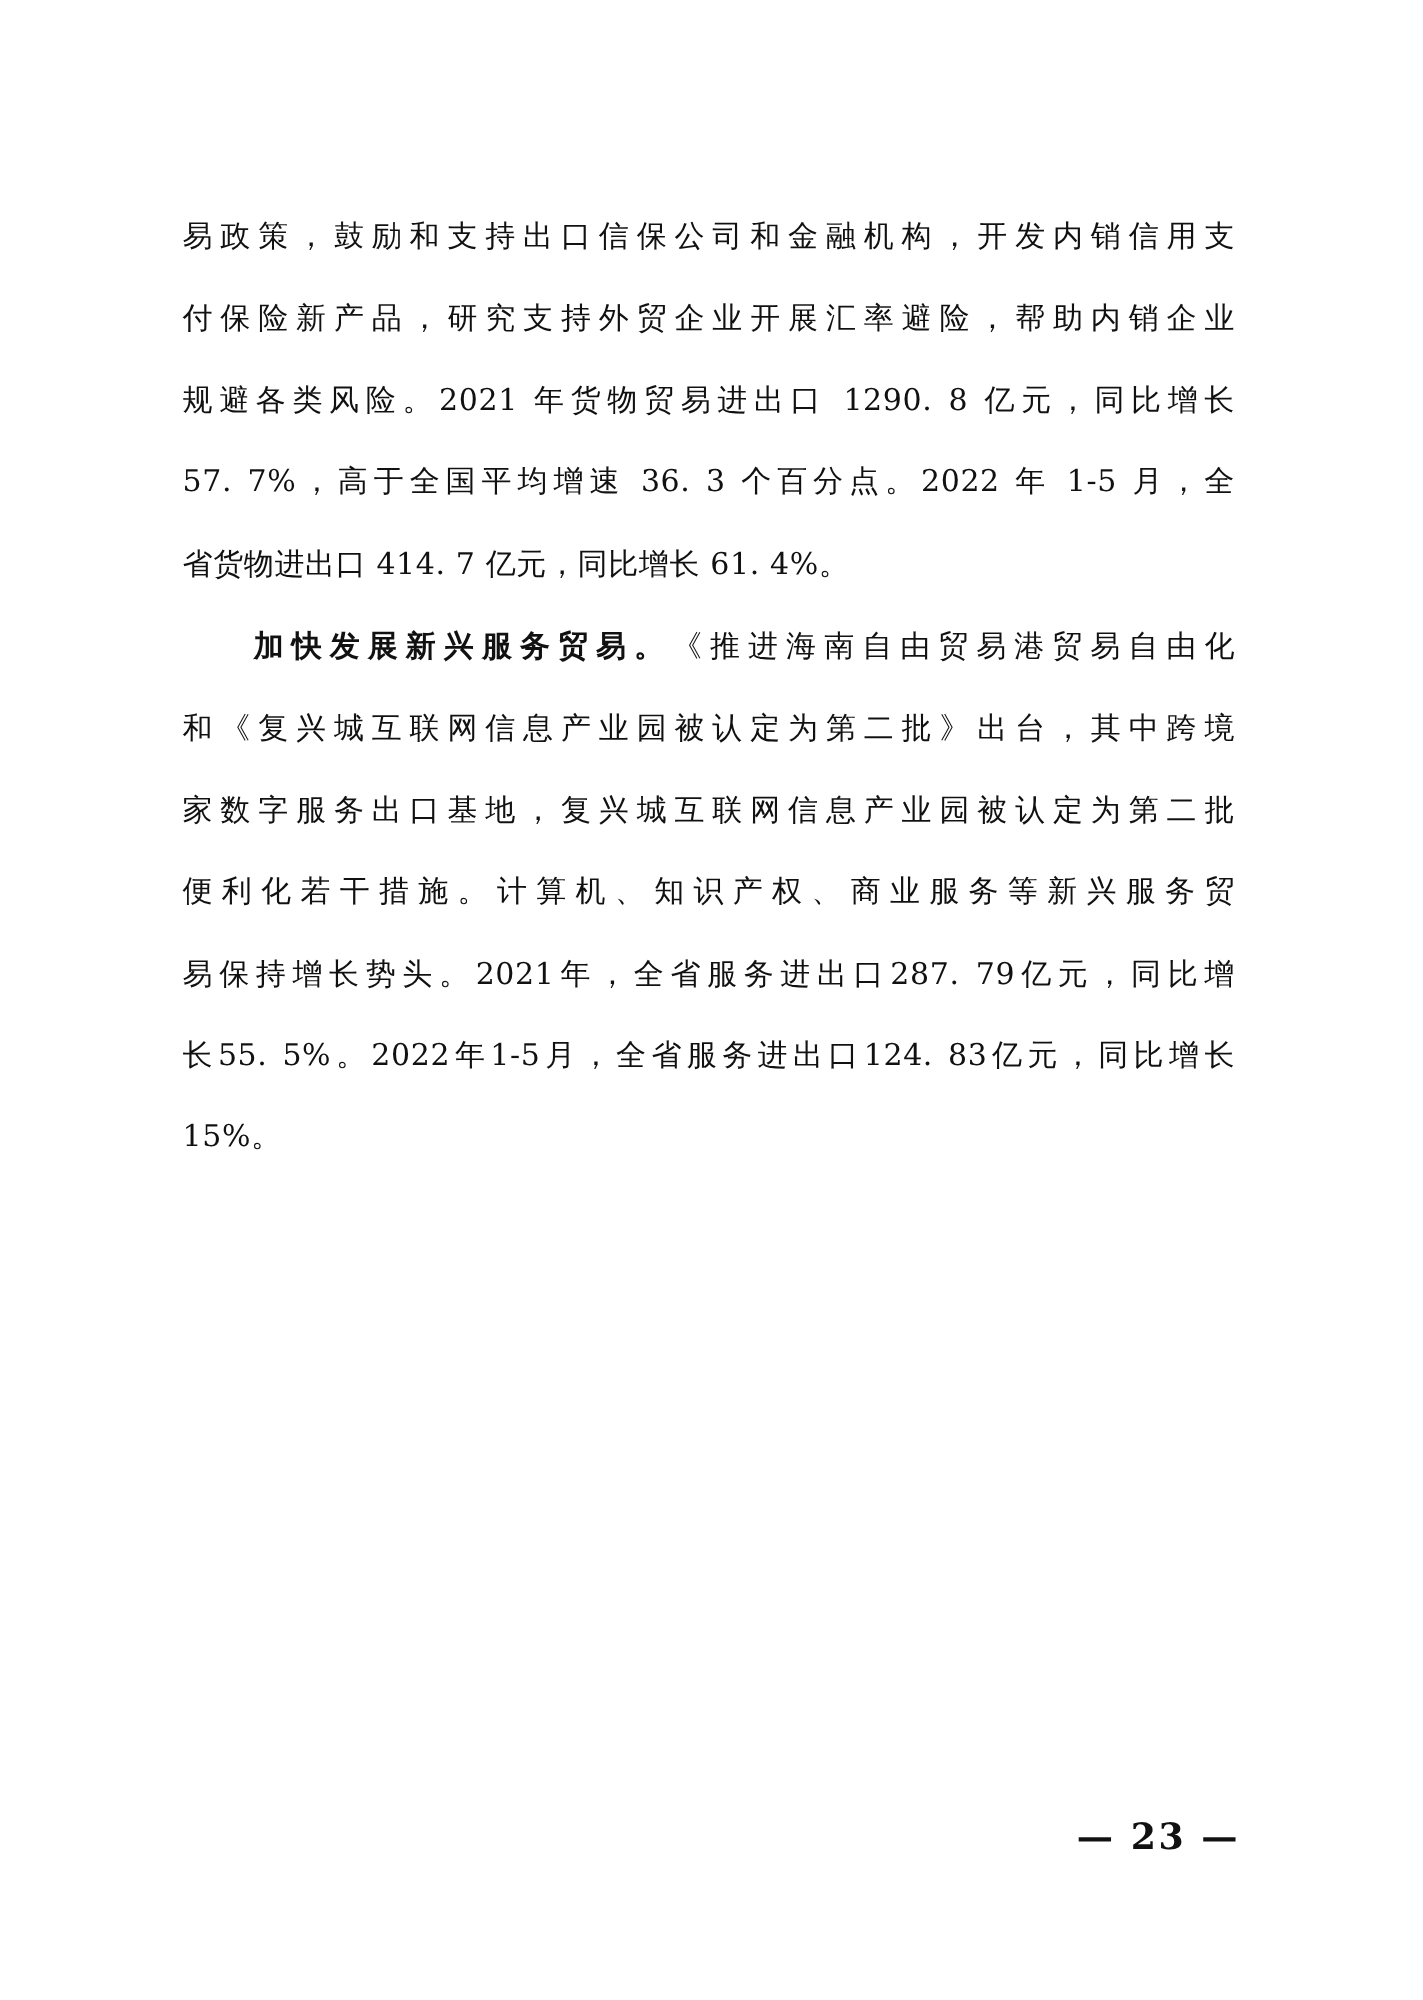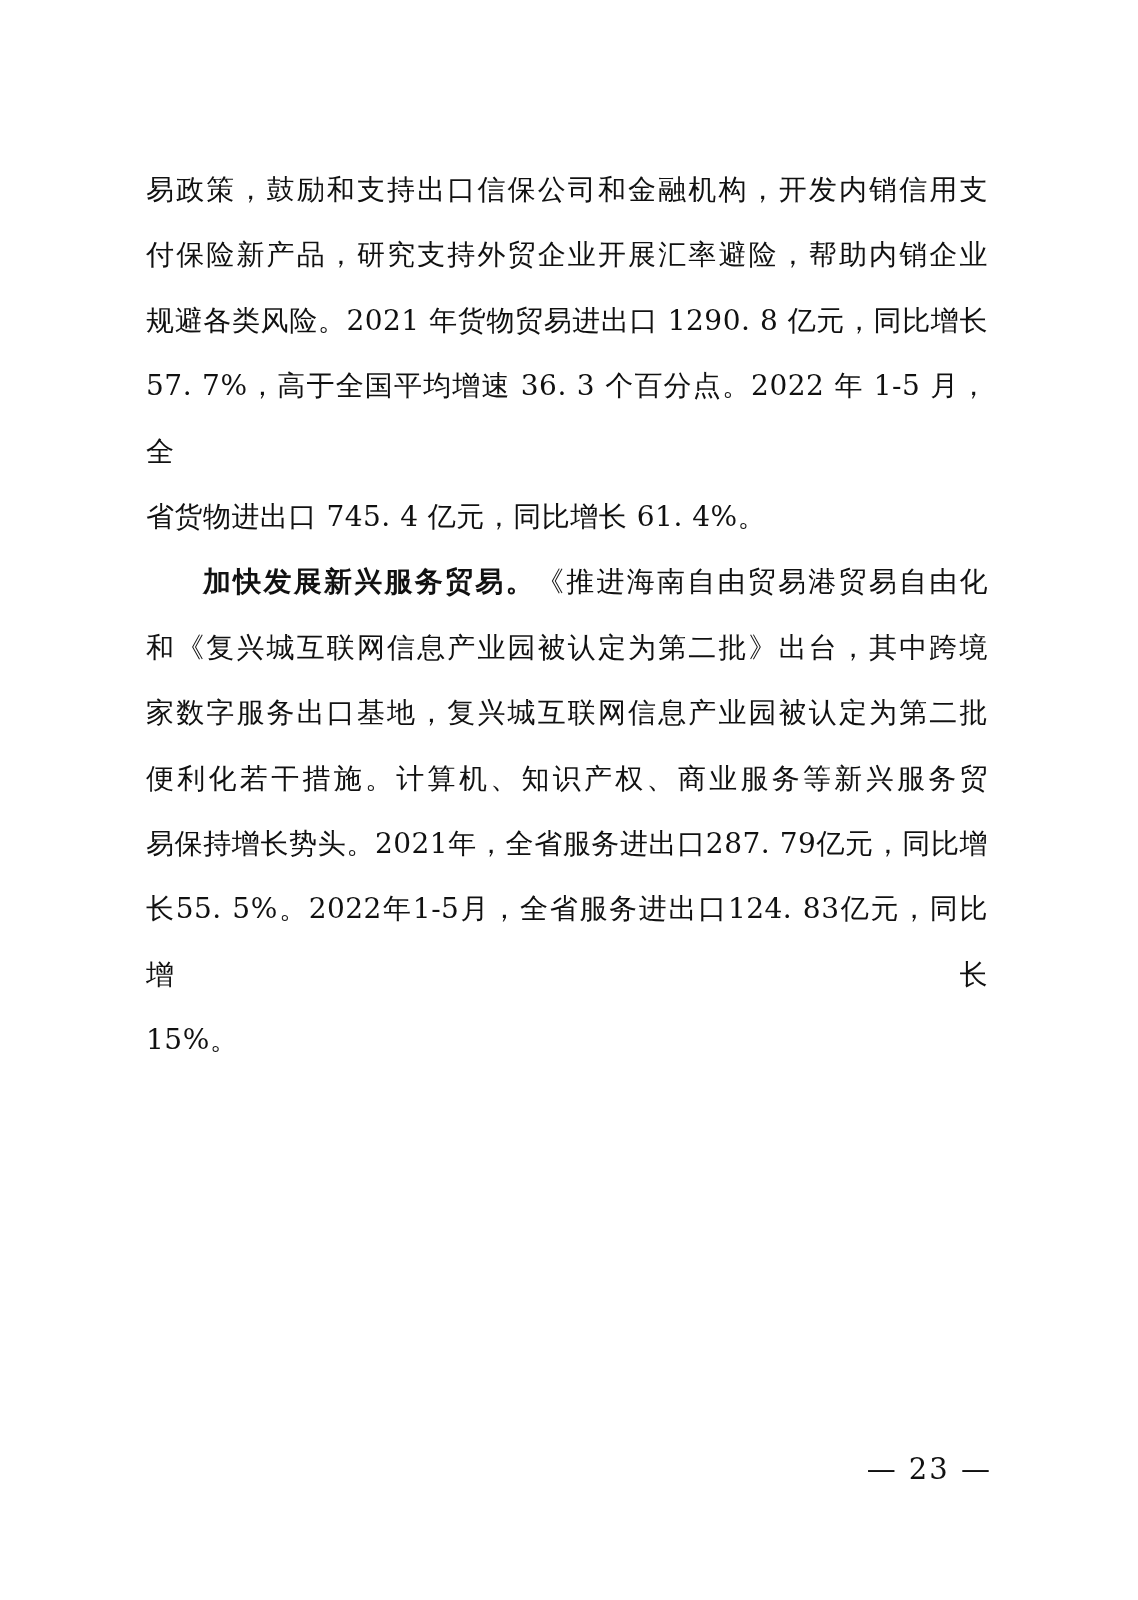--- a/index.html
+++ b/index.html
@@ -20,21 +20,21 @@
     left: 0; top: 0;
     width: 1138px;
     height: 1600px;
     background: #ffffff;
   }
   .text-block {
     position: absolute;
     left: 146px;
     top: 157px;
     width: 842px;
-    font-size: 28px;
+    font-size: 24px;
     line-height: 65.4px;
     letter-spacing: 0.5px;
   }
   .line {
     text-align: left;
     white-space: nowrap;
   }
   .line.j {
     text-align: justify;
     text-align-last: justify;
@@ -47,34 +47,35 @@
     font-weight: bold;
   }
   .page-number {
     position: absolute;
     top: 1452px;
     right: 146px;
     font-size: 29px;
     line-height: 34px;
     letter-spacing: 2px;
     color: #111111;
+    font-weight: bold;
   }
 </style>
 </head>
 <body>
 
 <div class="page">
 
   <div class="text-block">
 
     <div class="line j">易政策，鼓励和支持出口信保公司和金融机构，开发内销信用支</div>
     <div class="line j">付保险新产品，研究支持外贸企业开展汇率避险，帮助内销企业</div>
     <div class="line j">规避各类风险。2021 年货物贸易进出口 1290. 8 亿元，同比增长</div>
     <div class="line j">57. 7%，高于全国平均增速 36. 3 个百分点。2022 年 1-5 月，全</div>
-    <div class="line">省货物进出口 745. 4 亿元，同比增长 61. 4%。</div>
+    <div class="line">省货物进出口 414. 7 亿元，同比增长 61. 4%。</div>
 
     <div class="line j indent"><span class="bold">加快发展新兴服务贸易。</span><span>《推进海南自由贸易港贸易自由化</span></div>
     <div class="line j">和《复兴城互联网信息产业园被认定为第二批》出台，其中跨境</div>
     <div class="line j">家数字服务出口基地，复兴城互联网信息产业园被认定为第二批</div>
     <div class="line j">便利化若干措施。计算机、知识产权、商业服务等新兴服务贸</div>
     <div class="line j">易保持增长势头。2021年，全省服务进出口287. 79亿元，同比增</div>
     <div class="line j">长55. 5%。2022年1-5月，全省服务进出口124. 83亿元，同比增长</div>
     <div class="line">15%。</div>
 
   </div>

